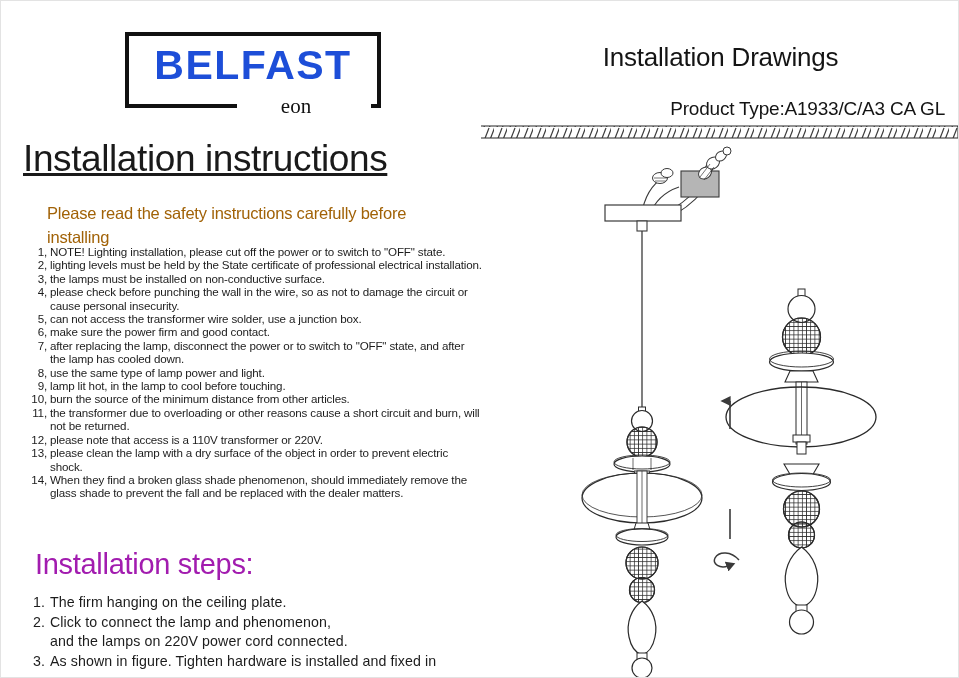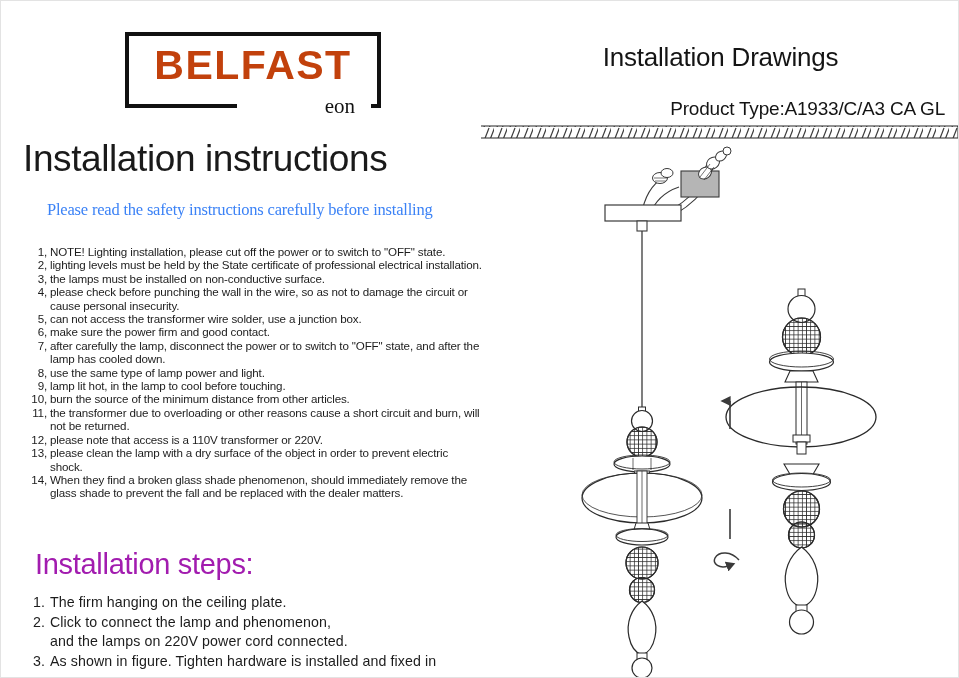--- a/index.html
+++ b/index.html
@@ -37,57 +37,57 @@
   }
   #logo-word {
     position: absolute;
     left: 128px; top: 44px;
     width: 248px;
     text-align: center;
     font-size: 41px;
     font-weight: 700;
     letter-spacing: 1.5px;
     line-height: 1;
-    color: #c2410c;
+    color: #1d4ed8;
   }
   #logo-sub-wrap {
     position: absolute;
     left: 236px; top: 93px;
     width: 134px;
     height: 26px;
     background: #ffffff;
-    text-align: right;
+    text-align: center;
     padding-right: 16px;
     box-sizing: border-box;
   }
   #logo-sub {
     font-family: "Liberation Serif", serif;
     font-size: 21px;
     line-height: 25px;
     color: #111;
   }
 
   #h-install {
     position: absolute;
     left: 22px; top: 136px;
     width: 450px;
     font-size: 37px;
     line-height: 44px;
     letter-spacing: -0.4px;
     color: #1a1a1a;
+    text-decoration: underline;
   }
   #h-safety {
     position: absolute;
     left: 46px; top: 200px;
     width: 420px;
     font-size: 16.5px;
-    line-height: 18px;
+    line-height: 24px;
     letter-spacing: -0.2px;
-    color: #3b82f6;
-    font-family: Liberation Serif, serif;
+    color: #a16207;
   }
 
   #notes {
     position: absolute;
     left: 26px; top: 244px;
     width: 456px;
   }
   .note-row {
     display: flex;
     align-items: flex-start;
@@ -200,21 +200,21 @@
         <div class="note-row">
           <span class="note-num">5,</span>
           <span class="note-txt">can not access the transformer wire solder, use a junction box.</span>
         </div>
         <div class="note-row">
           <span class="note-num">6,</span>
           <span class="note-txt">make sure the power firm and good contact.</span>
         </div>
         <div class="note-row">
           <span class="note-num">7,</span>
-          <span class="note-txt">after carefully the lamp, disconnect the power or to switch to "OFF" state, and after the lamp has cooled down.</span>
+          <span class="note-txt">after replacing the lamp, disconnect the power or to switch to "OFF" state, and after the lamp has cooled down.</span>
         </div>
         <div class="note-row">
           <span class="note-num">8,</span>
           <span class="note-txt">use the same type of lamp power and light.</span>
         </div>
         <div class="note-row">
           <span class="note-num">9,</span>
           <span class="note-txt">lamp lit hot, in the lamp to cool before touching.</span>
         </div>
         <div class="note-row">

